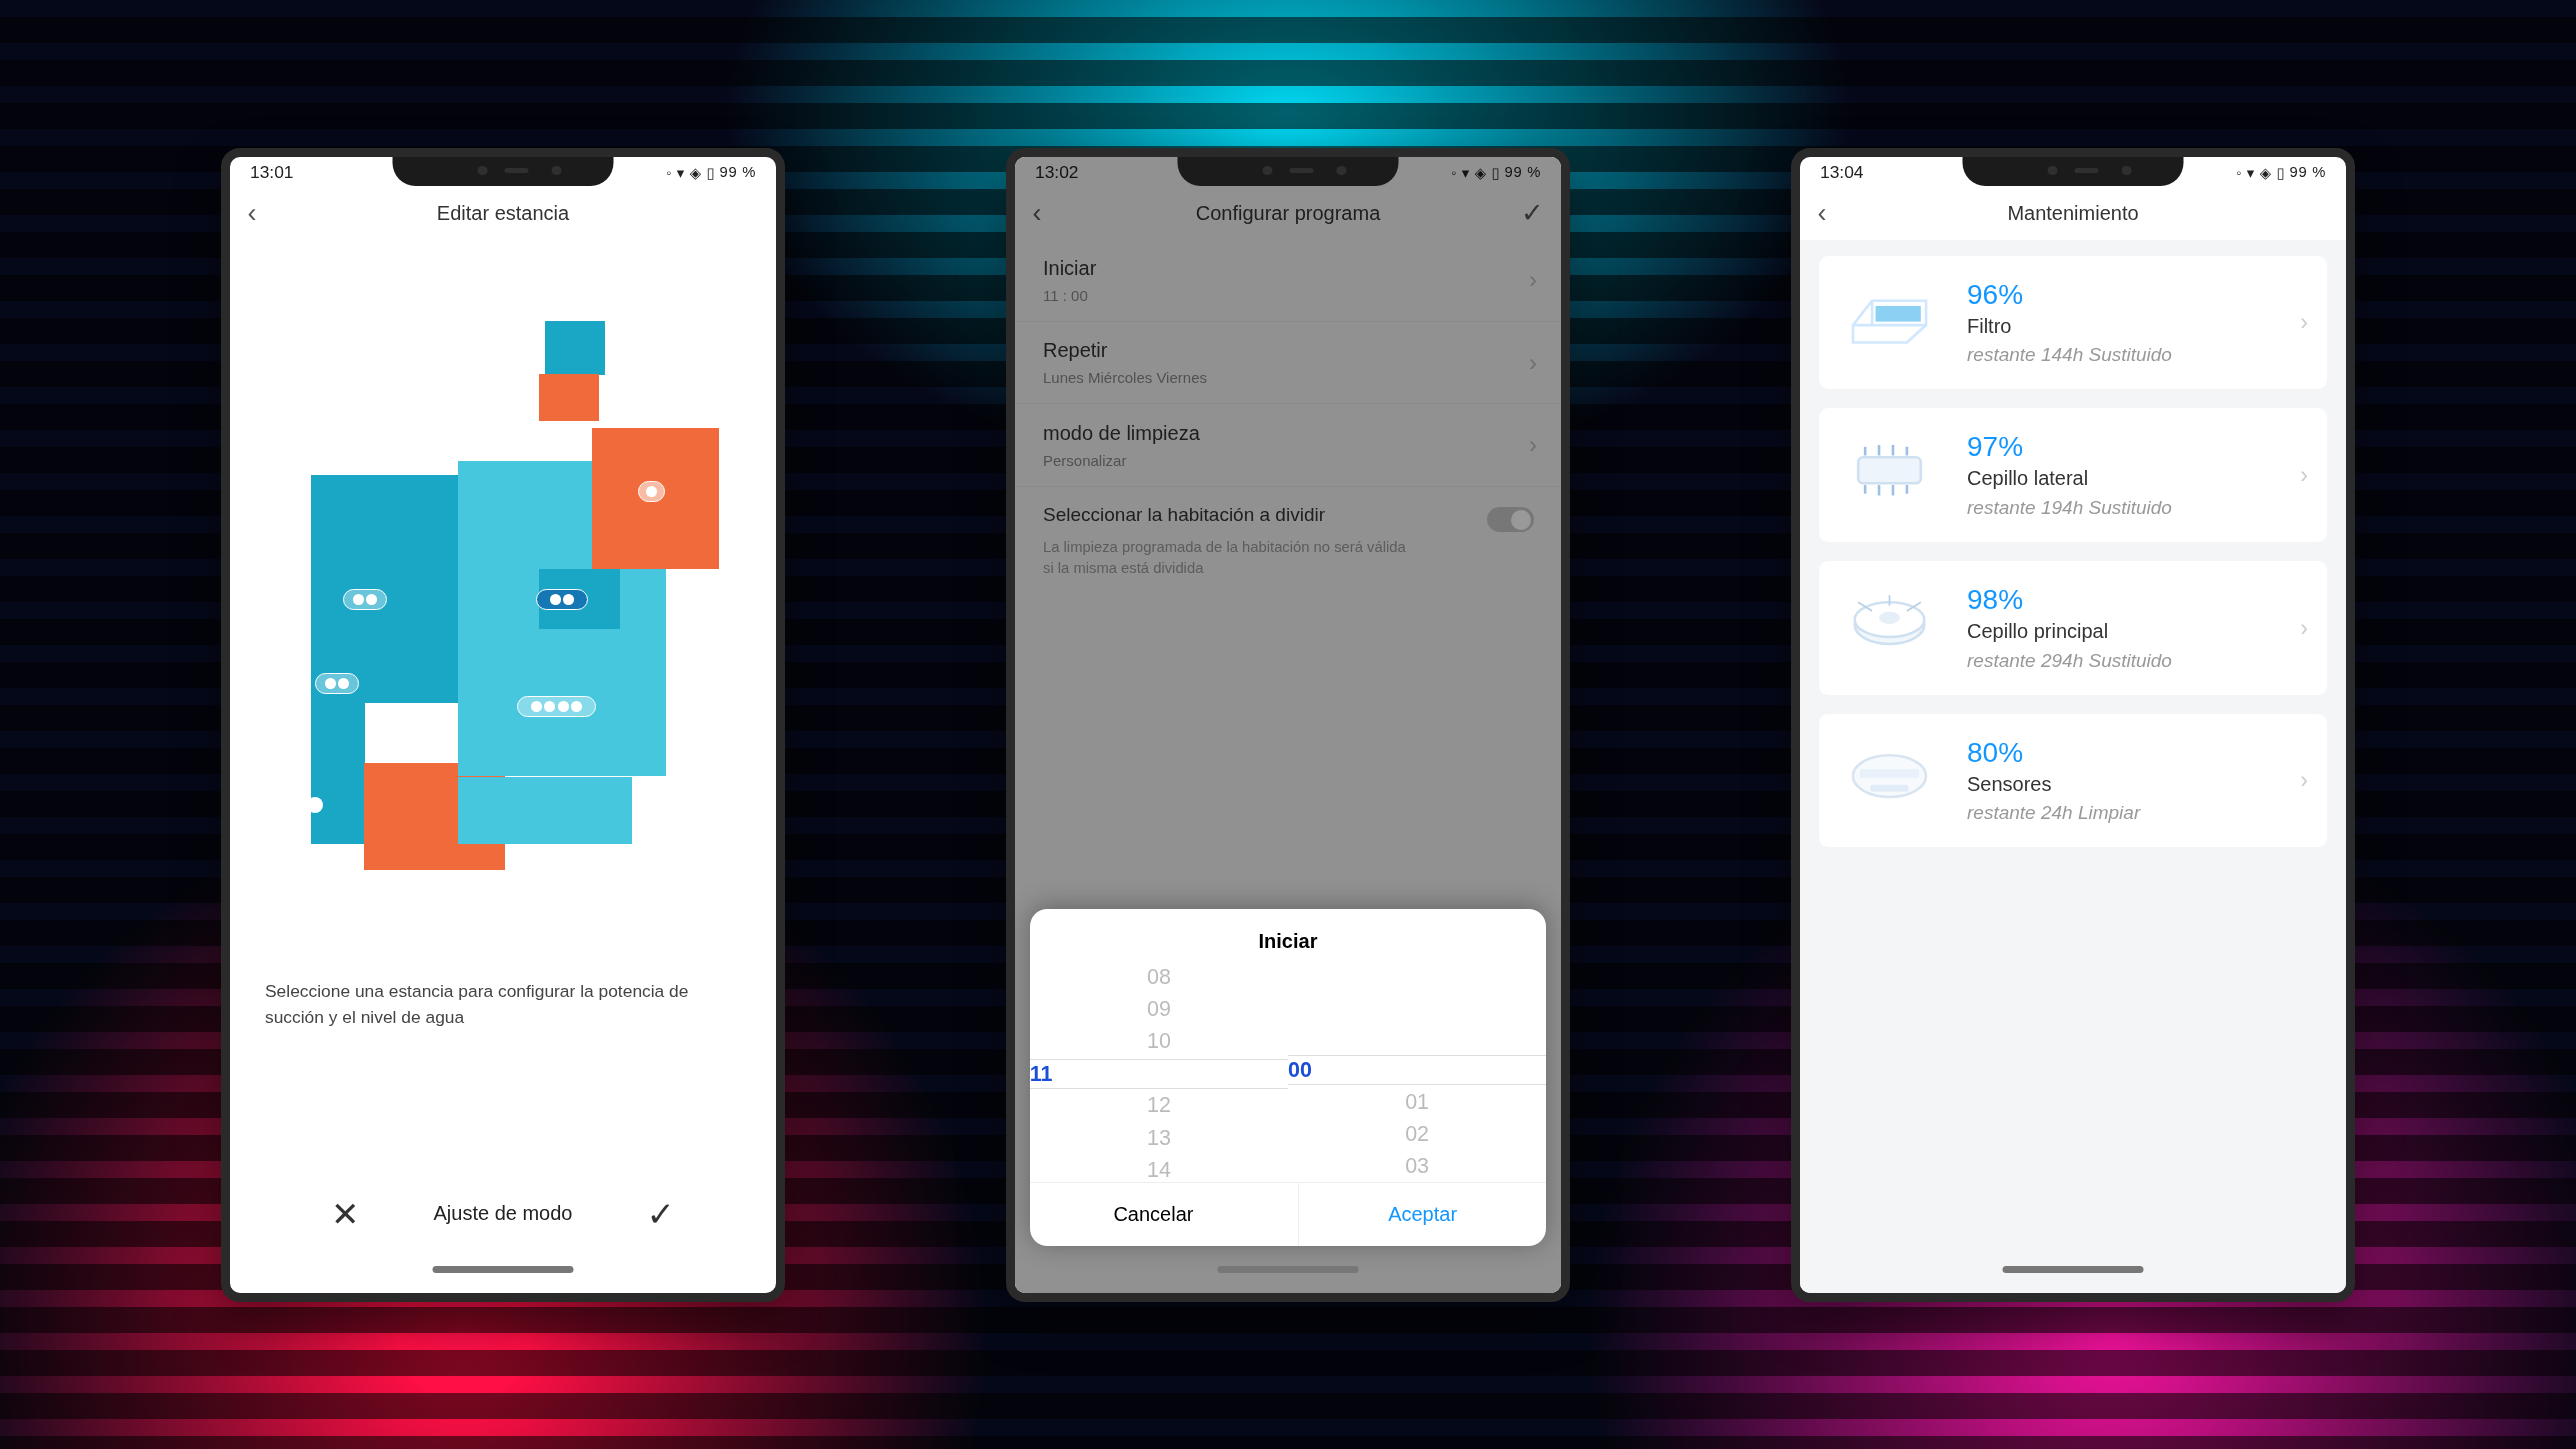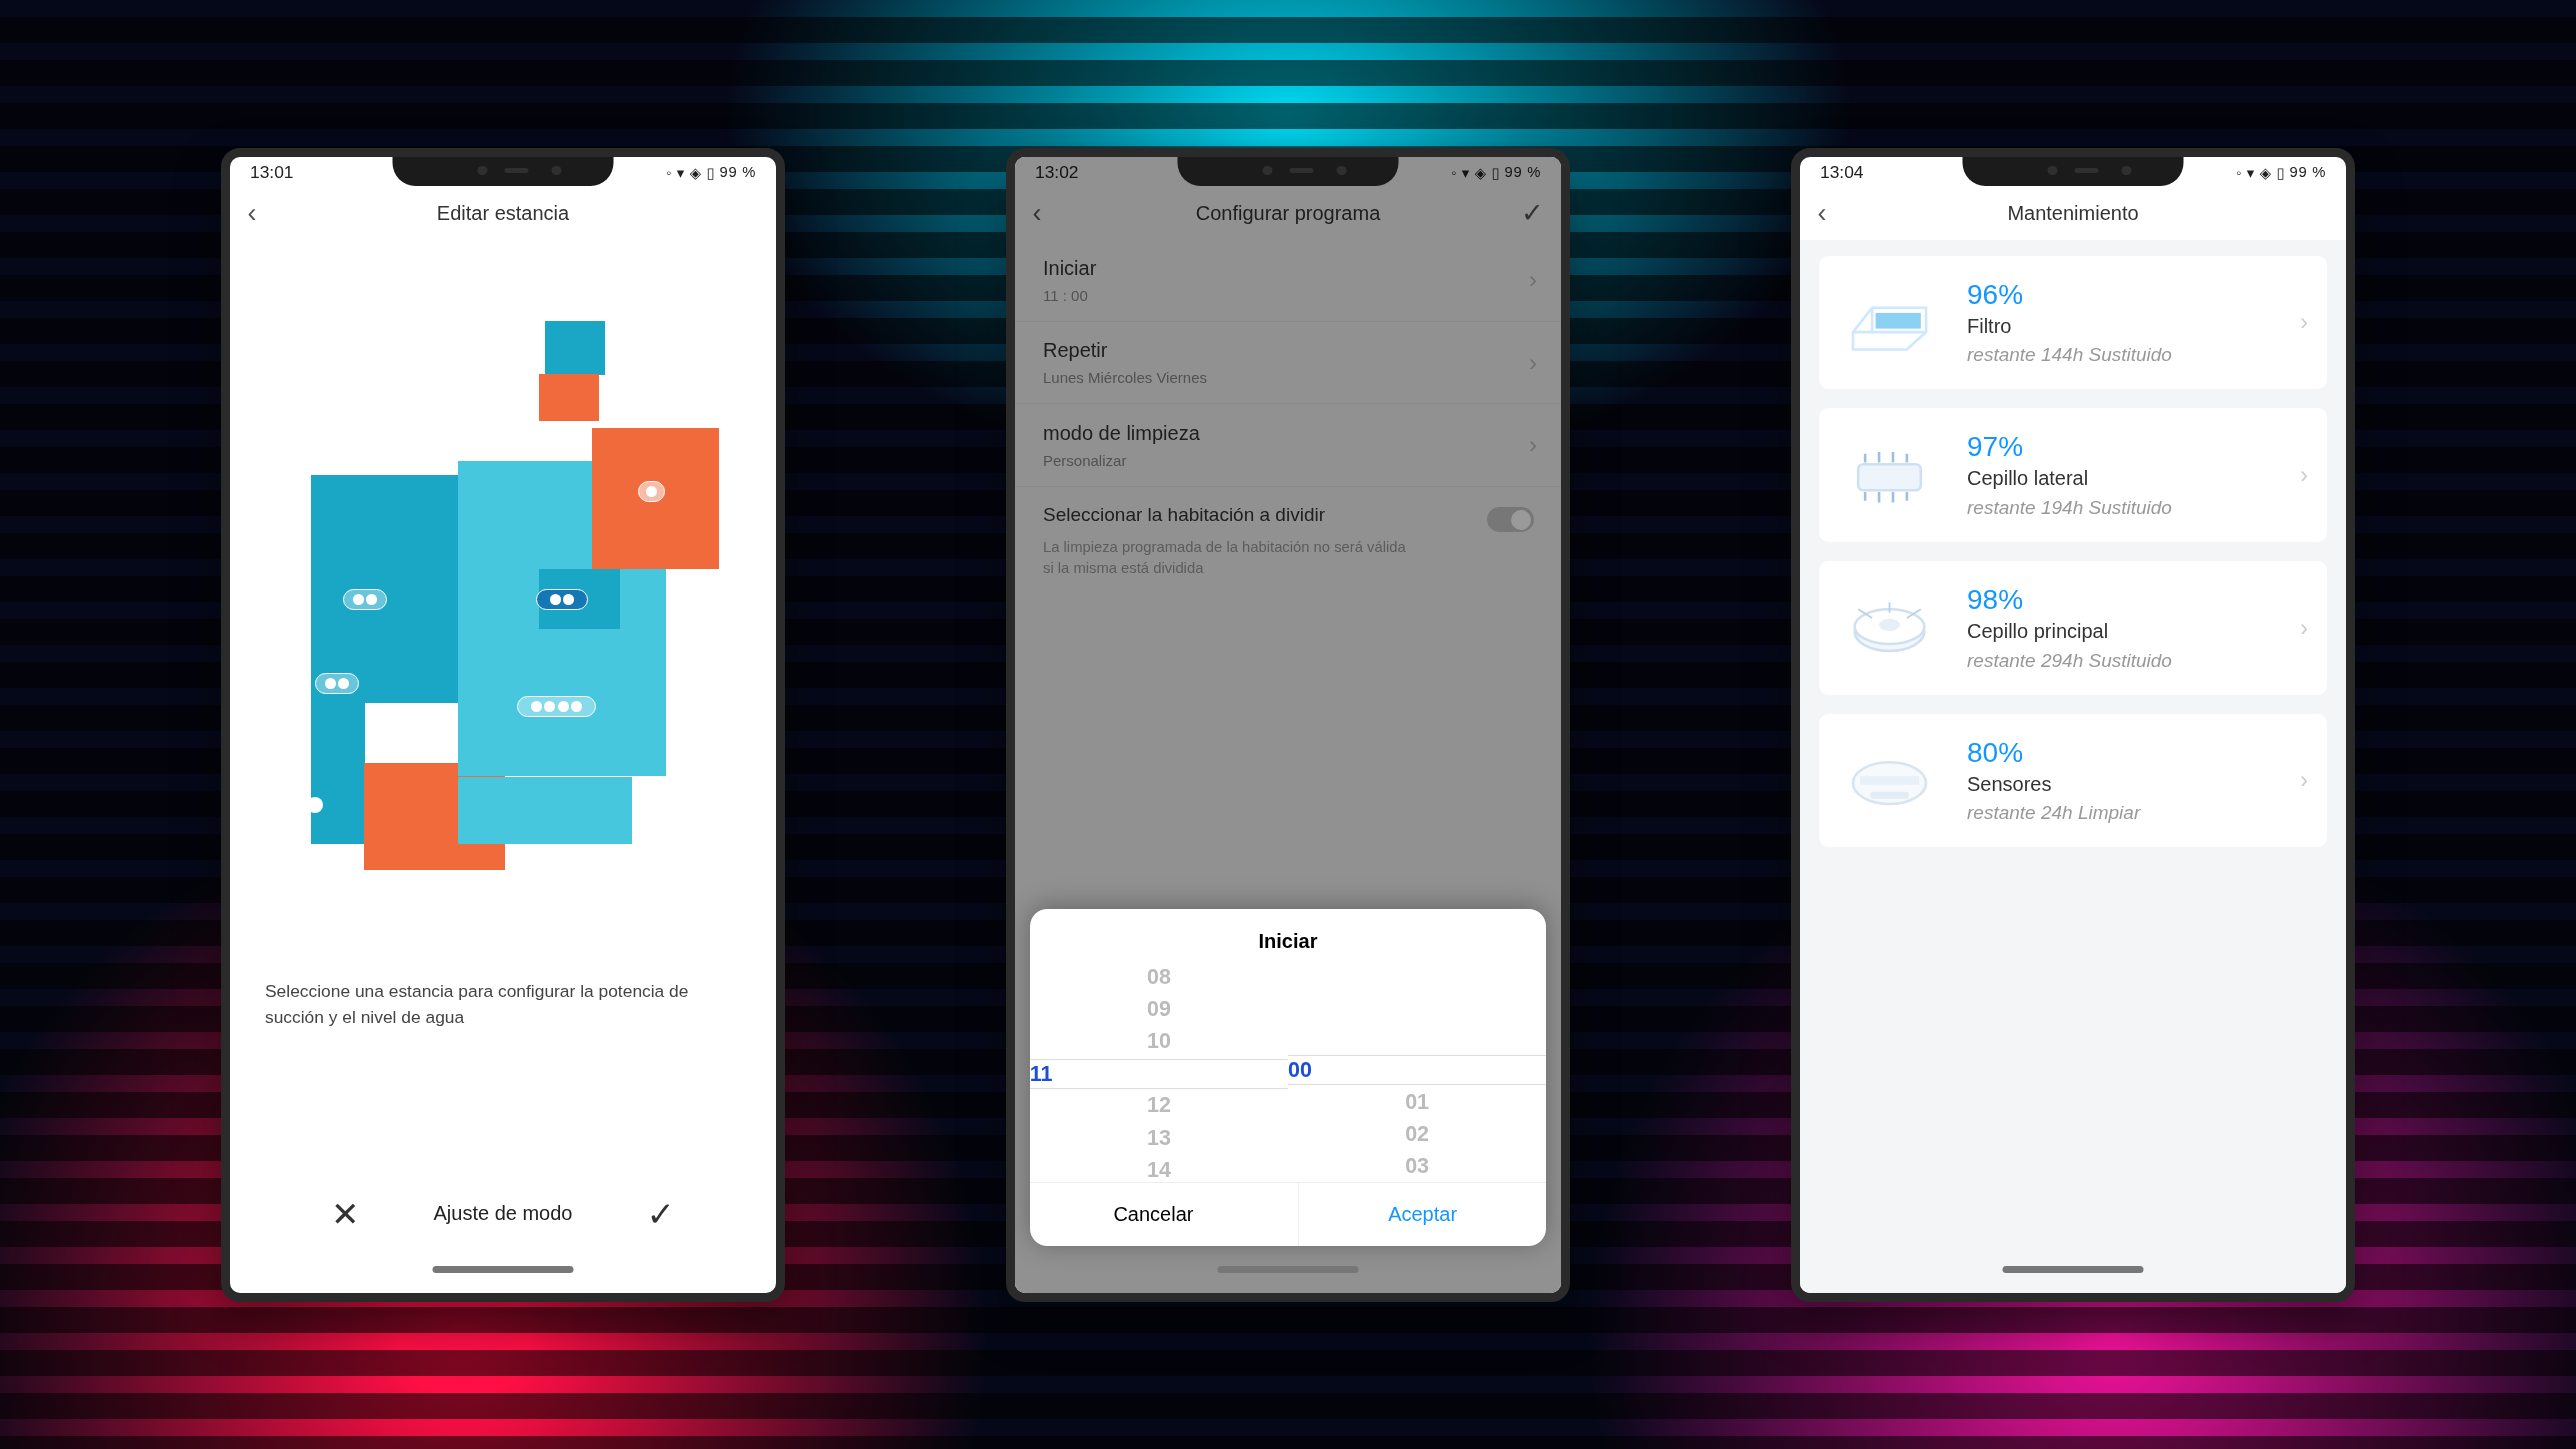--- a/index.html
+++ b/index.html
@@ -95,31 +95,31 @@
 
   .sheet {
     position:absolute; bottom:47px; left:14.8px; right:14.8px;
     background:#fff; border-radius:17.4px;
     box-shadow:0 -2.7px 27px rgba(0,0,0,.3);
     overflow:hidden;
   }
   .sheet h3{ text-align:center; font-size:20px; font-weight:700; padding:21.5px 0 13.4px;}
   .wheel { display:flex; height:215px;}
   .col { flex:1; display:flex; flex-direction:column; align-items:center; justify-content:center; gap:2.7px; font-size:21.5px;}
-  .col .row { height:29.5px; line-height:29.5px; color:#bbb; font-weight:700;}
+  .col .row { height:29.5px; line-height:29.5px; color:#bbb; font-weight:400;}
   .col .sel { color:#1d4ed8; font-weight:700; border-top:0.7px solid #ddd; border-bottom:0.7px solid #ddd; width:100%; text-align:left;}
   .sheet-btns { display:flex; border-top:0.7px solid #eee;}
   .sheet-btns div{ flex:1; text-align:center; padding:20px 0; font-size:20px;}
   .sheet-btns .acc{ color:#1296ff; border-left:0.7px solid #eee;margin-left:21px;}
 
   
   .maint { background:#f4f5f7; height:calc(100% - 83px); padding:16px 19px; display:flex; flex-direction:column; gap:19px;}
   .card {
     background:#fff; border-radius:9.4px; padding:23px 20px;
-    display:flex; align-items:center; gap:27px; position:relative;
+    display:flex; align-items:flex-start; gap:27px; position:relative;
   }
   .thumb { width:101px; height:74px; display:flex; align-items:center; justify-content:center; }
   .thumb svg { width:87px; height:67px; }
   .info .pct { font-size:28px; font-weight:500; color:#1296ff; }
   .info .name{ font-size:20px; color:#333; margin-top:4px;}
   .info .sub { font-size:19px; color:#999; margin-top:6.7px;font-style:italic;}
   .card .chev{ position:absolute; right:19px; top:50%; transform:translateY(-50%); font-size:23px; color:#ccc;}
 </style>
 </head>
 <body>

